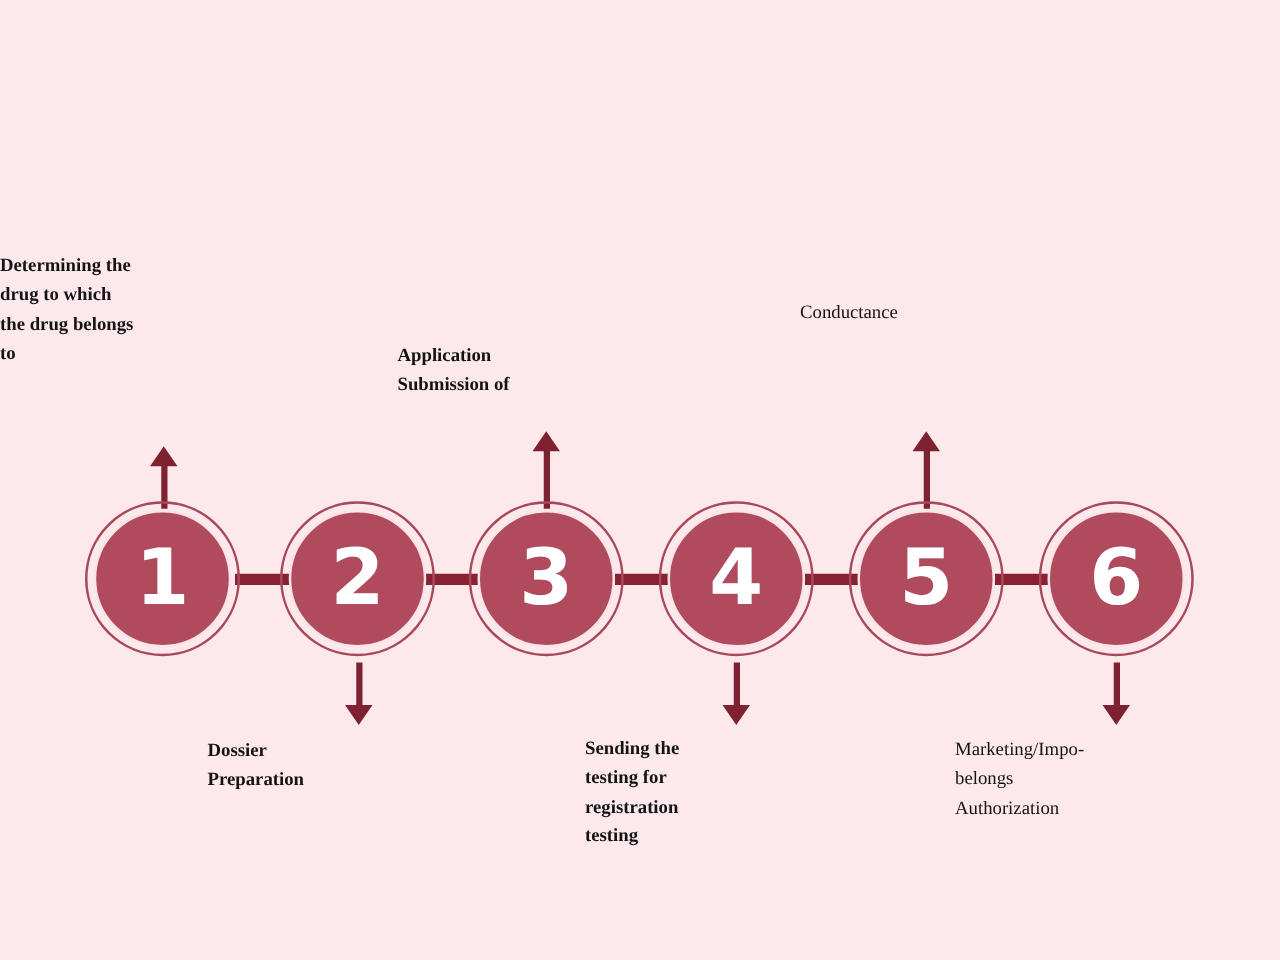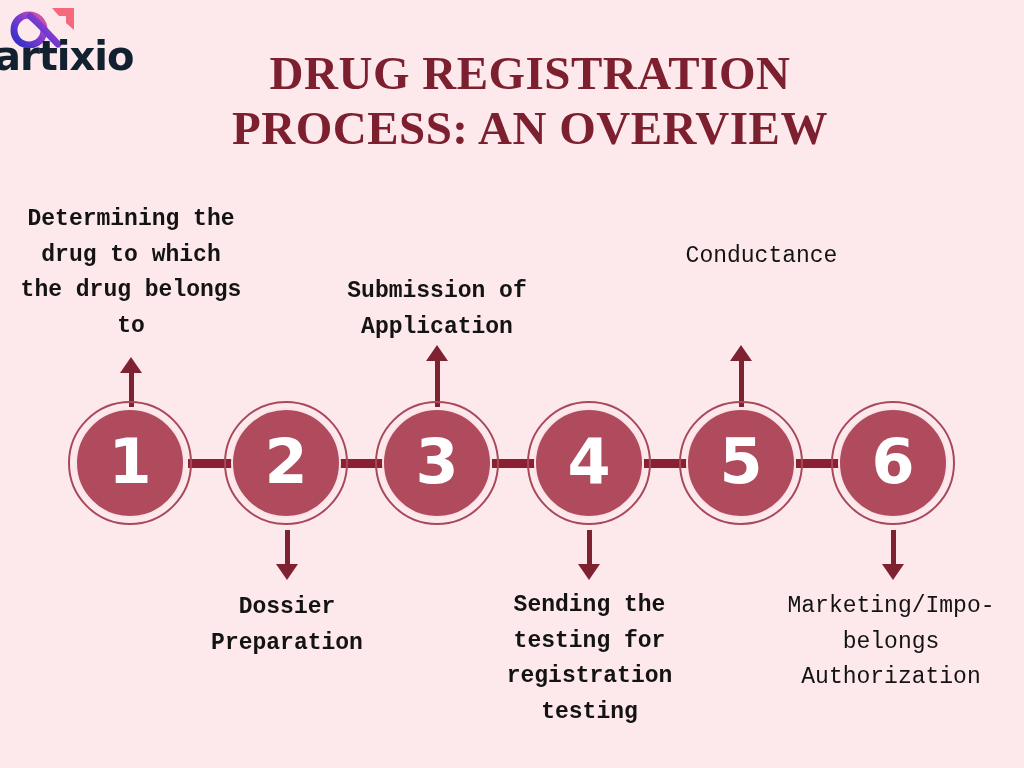--- a/index.html
+++ b/index.html
@@ -129,54 +129,34 @@
   .arrow.up .stem { top: 13px; }
   .arrow.down .head {
     bottom: 0;
     border-top: 16px solid #7E2232;
   }
   .arrow.down .stem { top: 0; }
 
   
   .step-label {
     position: absolute;
-    text-align: center;
-    font-family: Liberation Mono, monospace;
+    font-family: Liberation Serif, serif;
     color: #131313;
-    font-size: 23px;
+    font-size: 15px;
     line-height: 1.55;
   }
   .step-label.bold { font-weight: 700; }
   .step-label.regular { font-weight: 400; }
 </style>
 </head>
 <body>
 
 <div id="canvas">
 
-  <div id="logo">
-    <svg id="logo-mark" viewBox="0 0 74 42">
-      <defs>
-        <linearGradient id="gmark" x1="0" y1="1" x2="1" y2="0">
-          <stop offset="0%" stop-color="#2B2FC6"></stop>
-          <stop offset="55%" stop-color="#7E3BD0"></stop>
-          <stop offset="100%" stop-color="#E05C9E"></stop>
-        </linearGradient>
-      </defs>
-      <path d="M36 24 C36 33 29 39 21 39 C12 39 6 32 6 24 C6 16 12 9 21 9 C29 9 36 15 36 24 Z" fill="none" stroke="url(#gmark)" stroke-width="7"></path>
-      <path d="M22 10 C30 16 42 30 50 38" fill="none" stroke="url(#gmark)" stroke-width="7" stroke-linecap="round"></path>
-      <path d="M44 2 L66 2 L66 24 L58 17 L58 10 L51 10 Z" fill="#F4697B"></path>
-    </svg>
-    <div id="logo-word">artixio</div>
-  </div>
-
-  <div id="title">
-    <span class="tline">DRUG REGISTRATION</span>
-    <span class="tline">PROCESS: AN OVERVIEW</span>
-  </div>
+
 
   <div class="connector" style="left:188px;  width:44px;"></div>
   <div class="connector" style="left:340px;  width:44px;"></div>
   <div class="connector" style="left:492px;  width:44px;"></div>
   <div class="connector" style="left:644px;  width:44px;"></div>
   <div class="connector" style="left:796px;  width:44px;"></div>
 
   <div class="step-label bold" style="left:0px; top:202px; width:262px;">
     <div>Determining the</div>
     <div>drug to which</div>
@@ -201,22 +181,22 @@
   <div class="arrow down" style="left:272px; top:530px; height:50px;">
     <div class="stem" style="height:37px;"></div>
       <div class="head"></div>
   </div>
   <div class="step-label bold" style="left:166px; top:590px; width:242px;">
     <div>Dossier</div>
     <div>Preparation</div>
   </div>
 
   <div class="step-label bold" style="left:318px; top:274px; width:238px;">
+    <div>Application</div>
     <div>Submission of</div>
-    <div>Application</div>
   </div>
   <div class="arrow up" style="left:422px; top:345px; height:62px;">
     <div class="head"></div>
       <div class="stem" style="height:49px;"></div>
   </div>
   <div class="step-circle" style="left:375px; top:401px;">
     <div class="disc">
       <span class="step-num">3</span>
     </div>
   </div>

